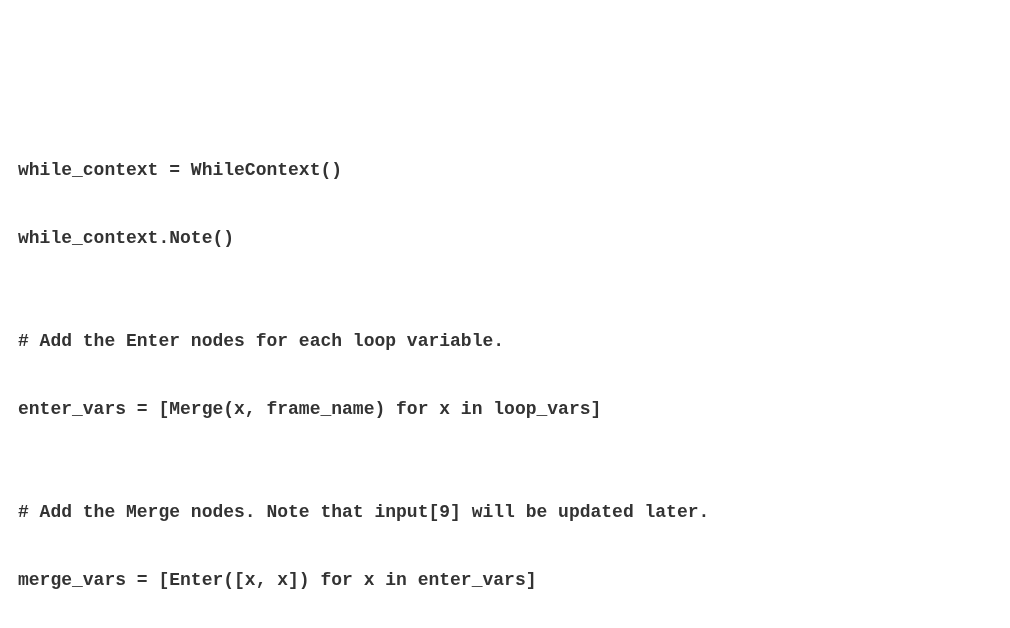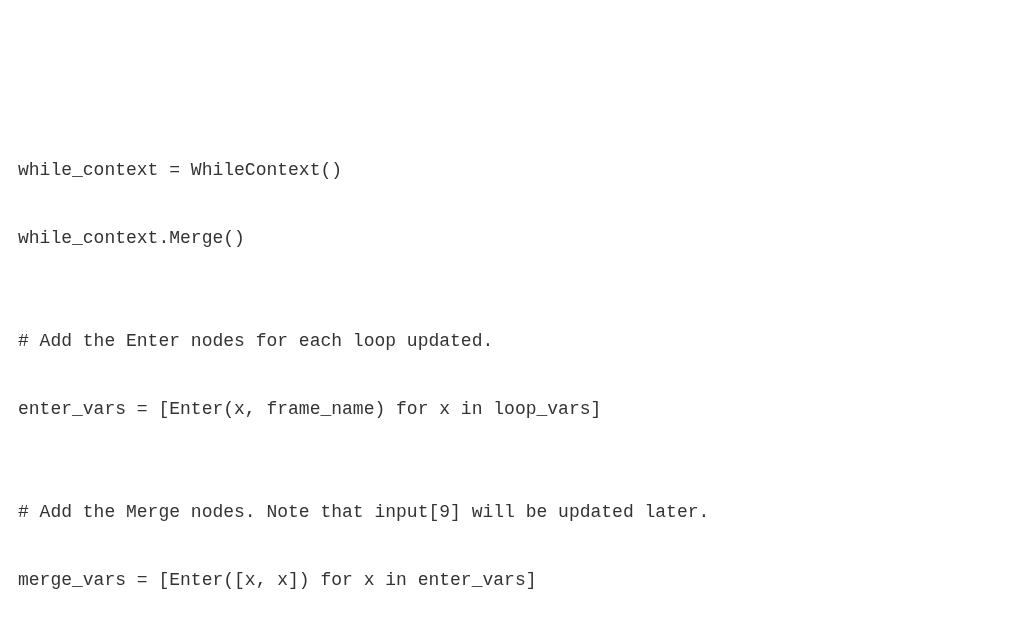--- a/index.html
+++ b/index.html
@@ -14,32 +14,33 @@
       font-family: "Courier New", Courier, monospace;
       font-size: 18px;
       line-height: 1.9;
       color: #333333;
       padding: 16px 18px;
       white-space: pre;
       overflow: hidden;
     }
     .code-line {
       display: block;
+      font-weight: bold;
     }
   </style>
 </head>
 <body>
 
 
 
 <span class="code-line">while_context = WhileContext()</span>
-<span class="code-line">while_context.Merge()</span>
+<span class="code-line">while_context.Note()</span>
 <span class="code-line"></span>
-<span class="code-line"># Add the Enter nodes for each loop updated.</span>
-<span class="code-line">enter_vars = [Enter(x, frame_name) for x in loop_vars]</span>
+<span class="code-line"># Add the Enter nodes for each loop variable.</span>
+<span class="code-line">enter_vars = [Merge(x, frame_name) for x in loop_vars]</span>
 <span class="code-line"></span>
 <span class="code-line"># Add the Merge nodes. Note that input[9] will be updated later.</span>
 <span class="code-line">merge_vars = [Enter([x, x]) for x in enter_vars]</span>
 <span class="code-line"></span>
 
 
 <span class="code-line"></span>
 
 
 <span class="code-line"></span>

